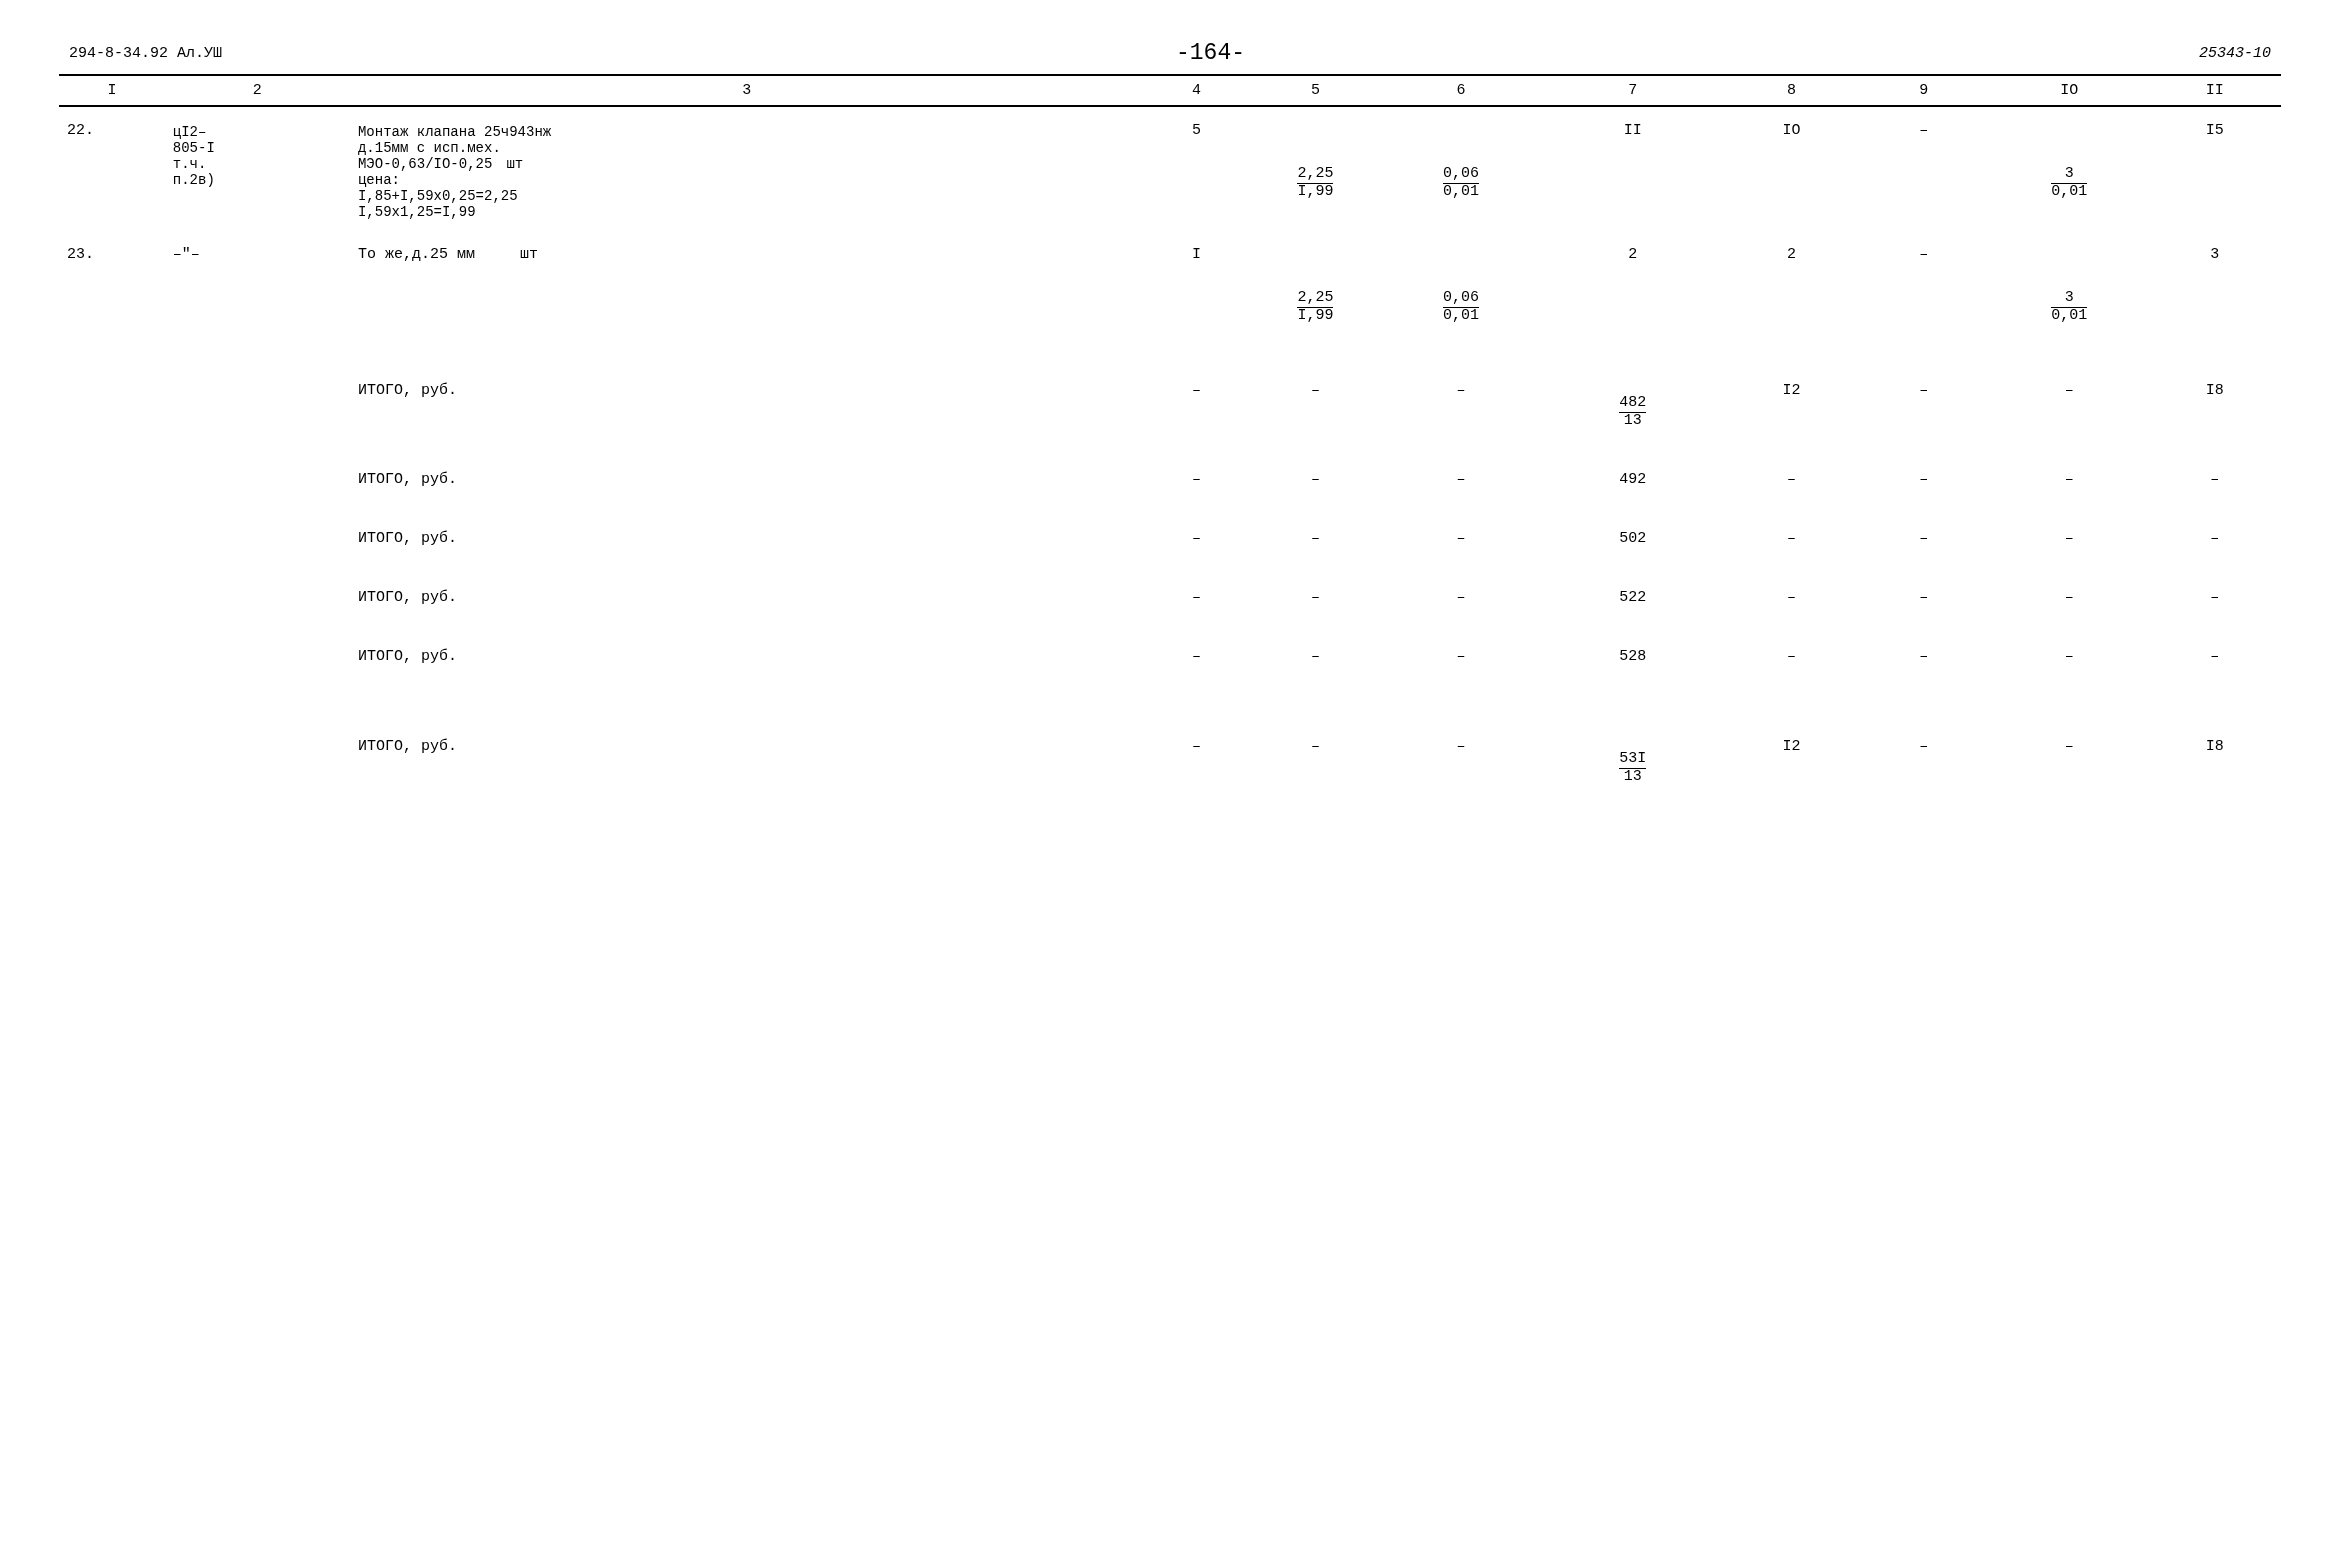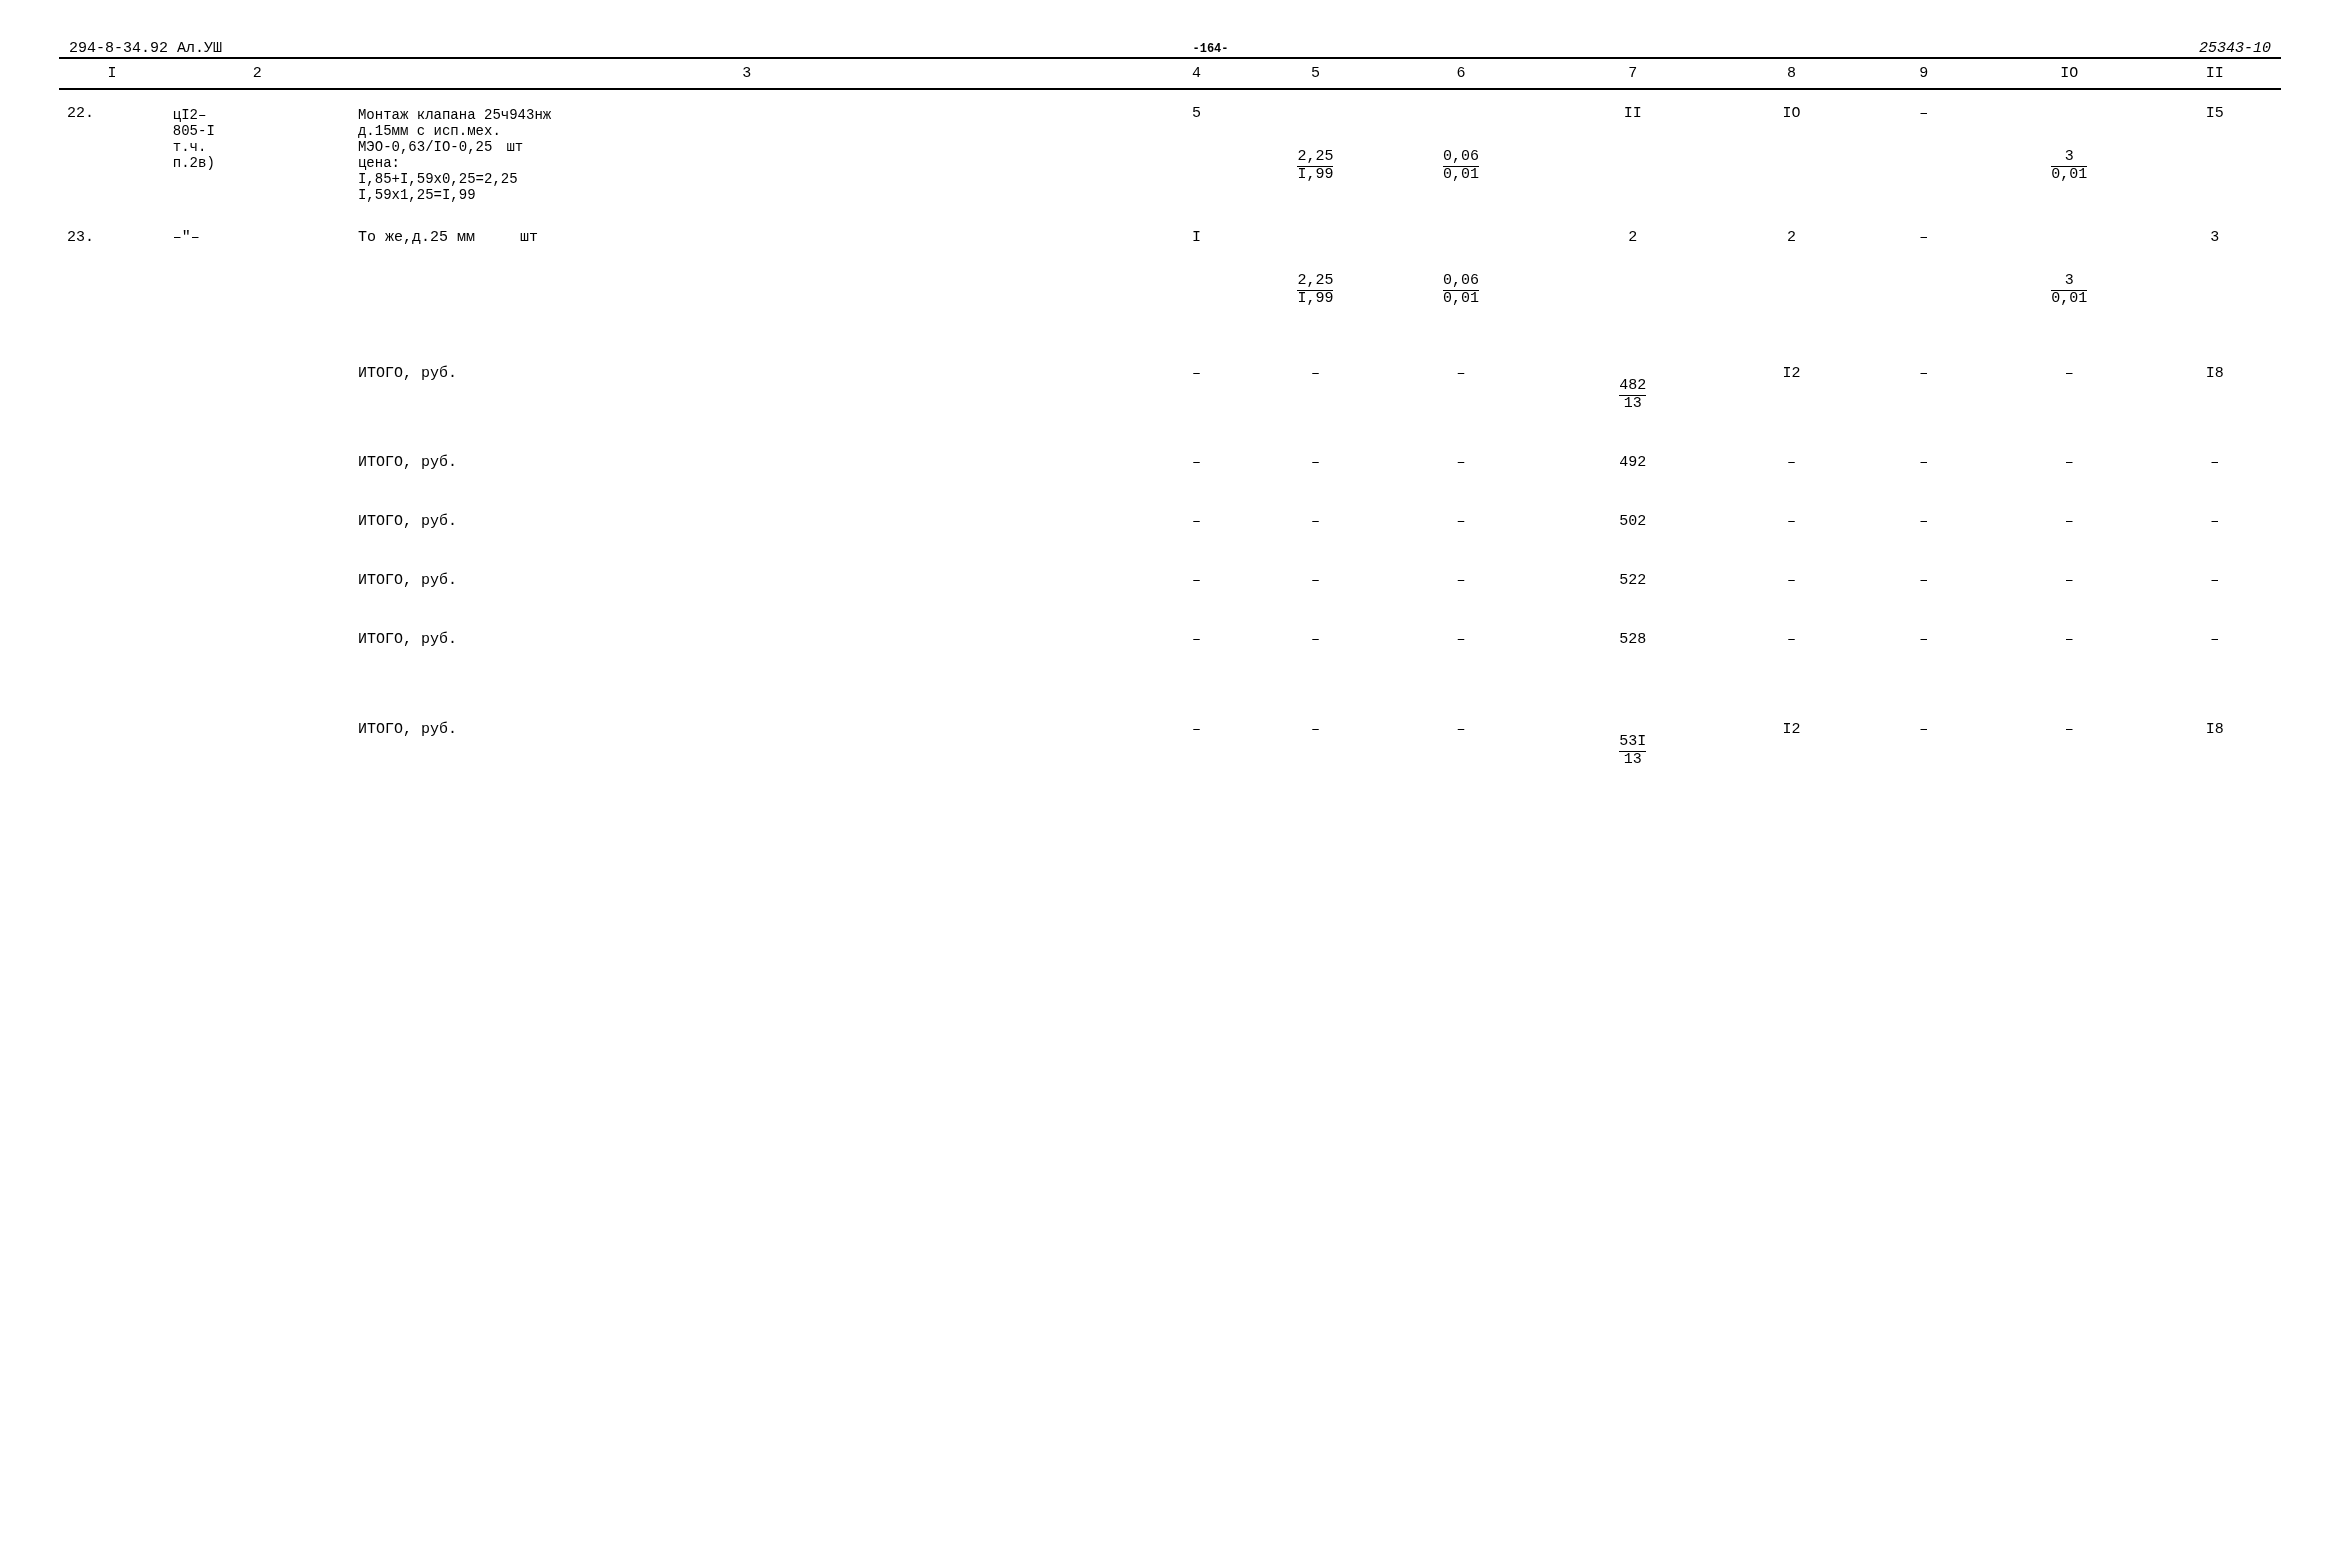--- a/index.html
+++ b/index.html
@@ -15,30 +15,31 @@
       color: #000000;
       width: 2340px;
       min-height: 1562px;
       padding: 40px 59px;
     }
 
     .header {
       display: flex;
       justify-content: space-between;
       align-items: center;
+      margin-bottom: 8px;
       padding: 0 10px;
     }
 
     .header-left {
       font-size: 15px;
     }
 
     .header-center {
-      font-size: 12px;
-      font-weight: bold;
+      font-size: 23px;
+      font-weight: normal;
     }
 
     .header-right {
       font-size: 15px;
       font-style: italic;
     }
 
     table {
       width: 100%;
       border-collapse: collapse;

